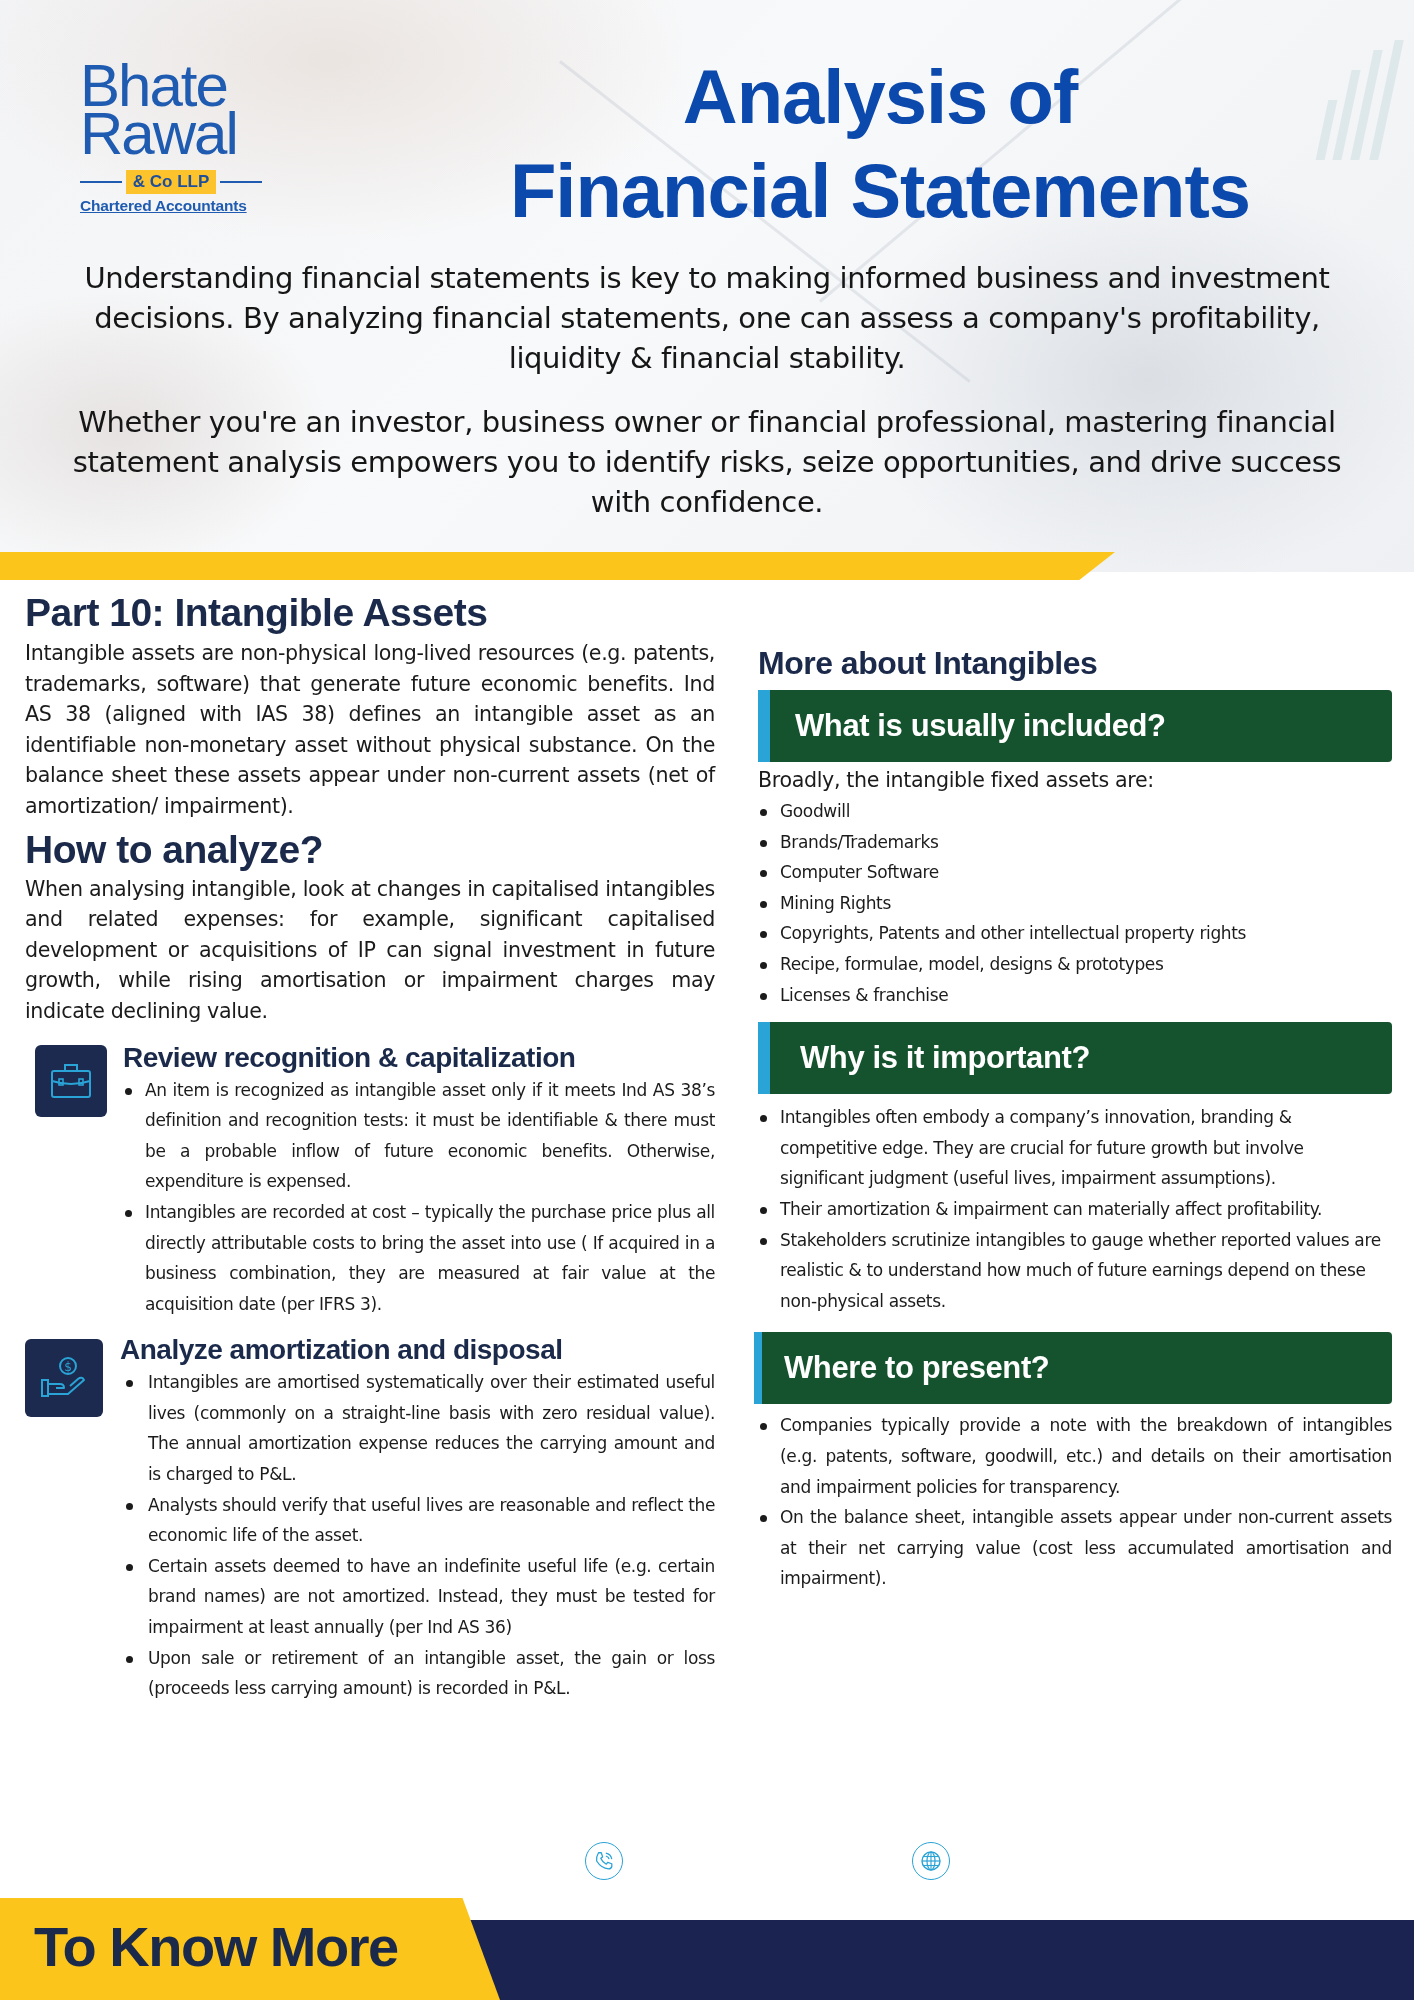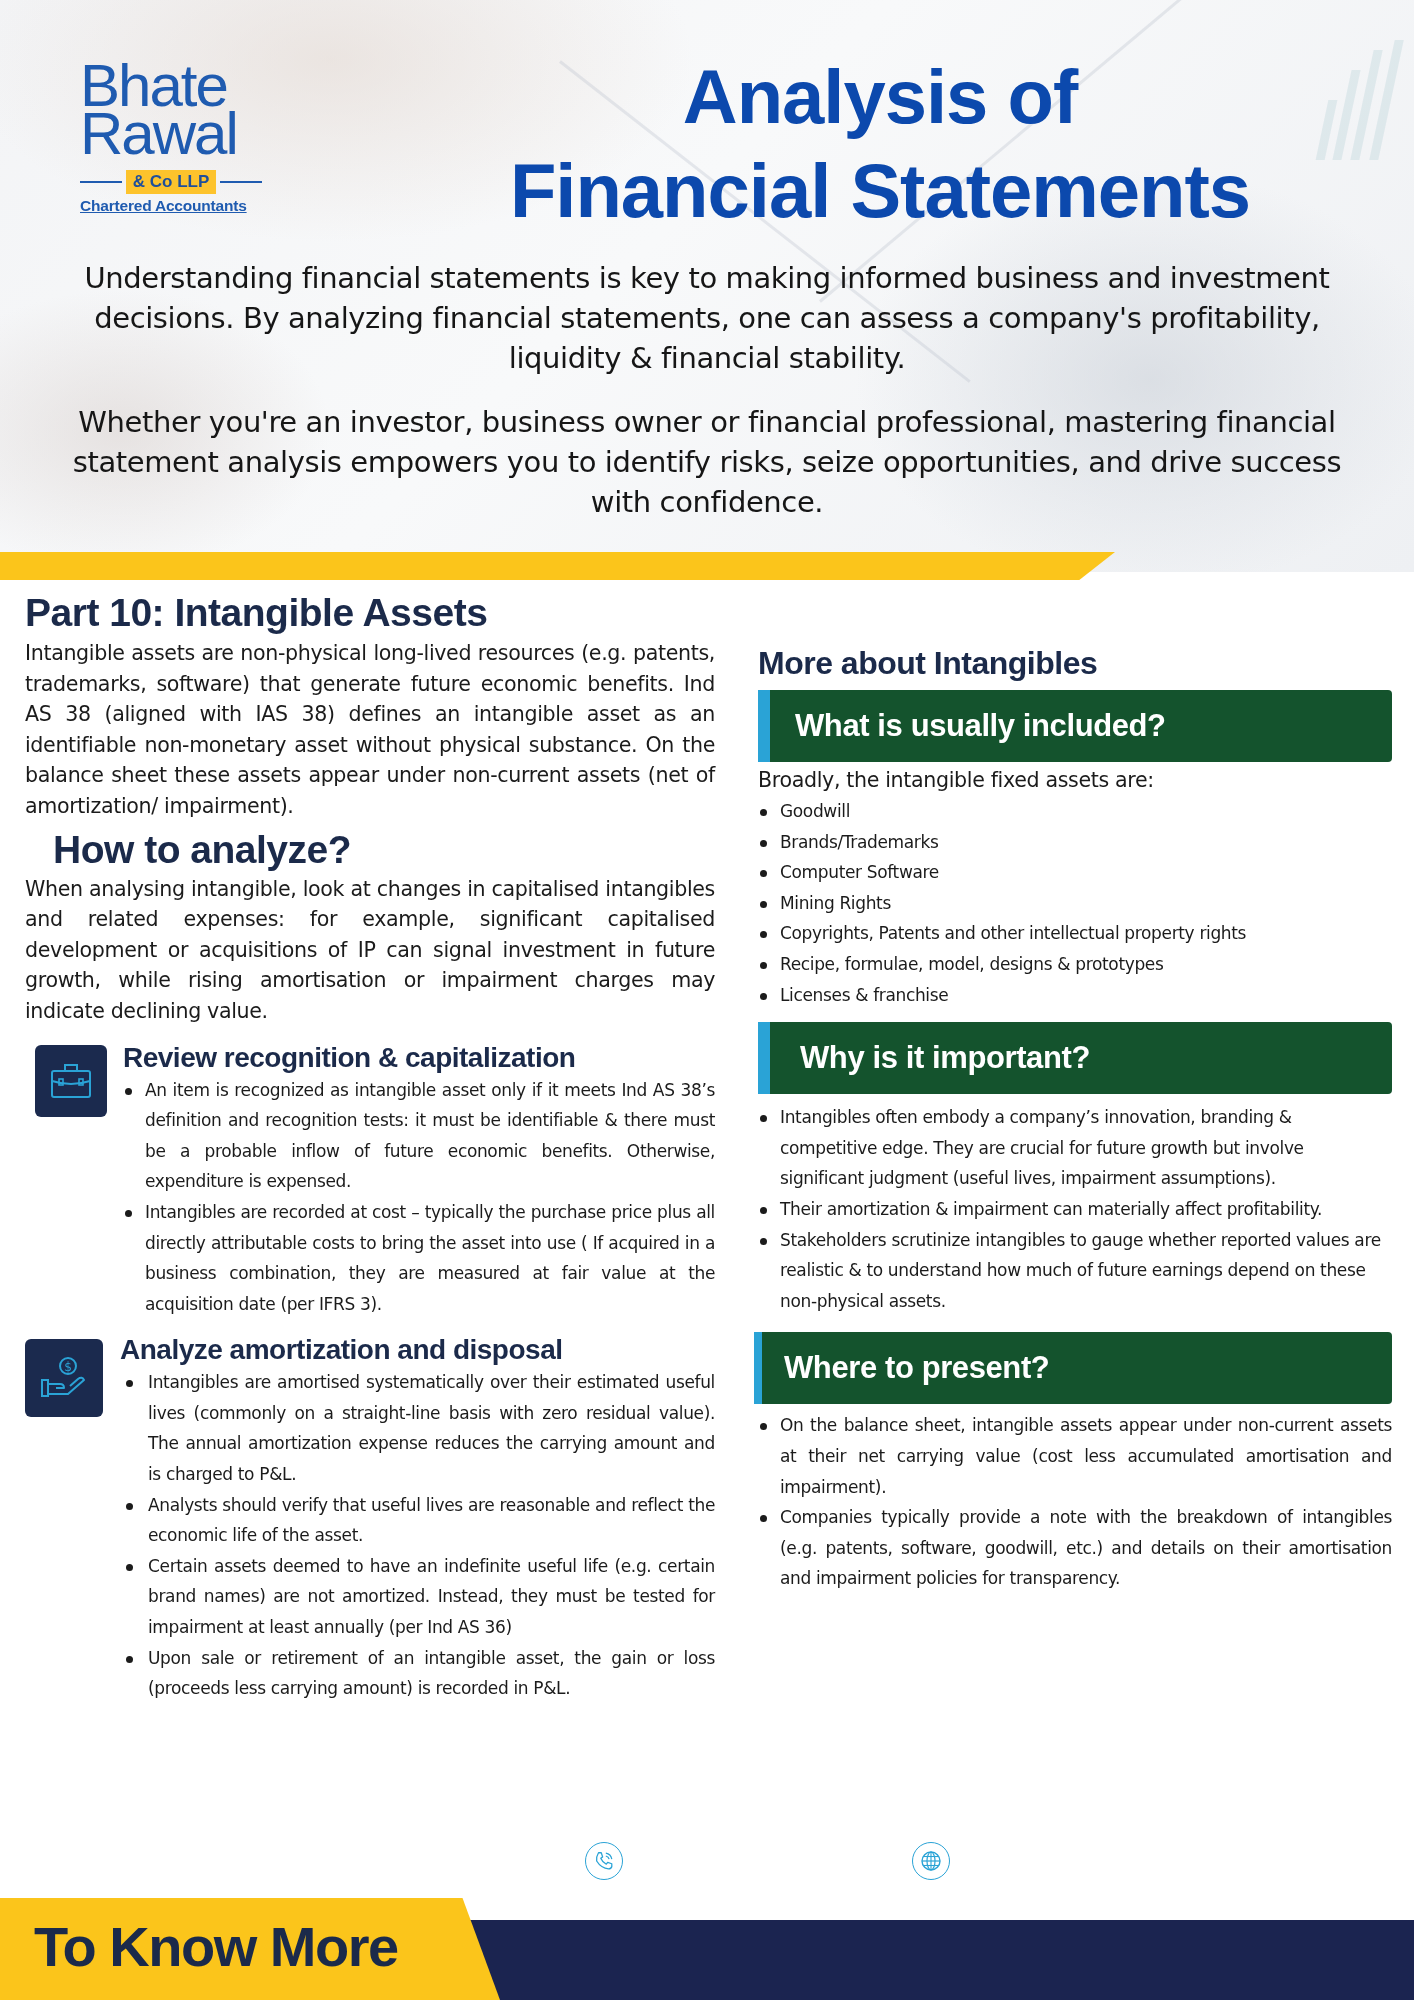--- a/index.html
+++ b/index.html
@@ -60,21 +60,21 @@
   
   .left-col { position: absolute; left: 25px; top: 588px; width: 690px; }
   .h-dark {
     font-family: "Liberation Sans", sans-serif; font-weight: bold; color: #1b2a4a; letter-spacing: -0.5px;
   }
   .h-part { font-size: 39px; line-height: 50px; }
   .body-text {
     font-family: "DejaVu Sans", sans-serif; font-size: 20.6px; line-height: 30.6px; color: #1b1b1b;
     text-align: justify; letter-spacing: -0.35px;
   }
-  .h-how { font-size: 39px; line-height: 48px; margin-top: 4px; margin-left: 28px; }
+  .h-how { font-size: 39px; line-height: 48px; margin-top: 4px; }
 
   .block { position: relative; margin-top: 14px; }
   .block .icon-box {
     position: absolute; left: 10px; top: 4px; width: 72px; height: 72px; border-radius: 6px;
     background: #1b2a4e; display: flex; align-items: center; justify-content: center;
   }
   .block .block-content { margin-left: 98px; }
   .block.b2 .block-content { margin-left: 95px; }
   .block.b2 .icon-box { left: 0; top: 6px; width: 78px; height: 78px; }
   .h-sub { font-size: 28px; line-height: 34px; color: #1b2a4a; }
@@ -228,22 +228,22 @@
 
   <div class="bar-head" style="margin-top:12px;padding-left:30px;">Why is it important?</div>
   <ul class="bullets r-list" style="margin-top:8px;">
     <li style="text-align:left;">Intangibles often embody a company’s innovation, branding &amp; competitive edge. They are crucial for future growth but involve significant judgment (useful lives, impairment assumptions).</li>
     <li style="text-align:left;">Their amortization &amp; impairment can materially affect profitability.</li>
     <li style="text-align:left;">Stakeholders scrutinize intangibles to gauge whether reported values are realistic &amp; to understand how much of future earnings depend on these non-physical assets.</li>
   </ul>
 
   <div class="bar-head" style="margin-top:16px;margin-left:-4px;border-left-width:8px;padding-left:22px;">Where to present?</div>
   <ul class="bullets r-list" style="margin-top:6px;">
+    <li>Companies typically provide a note with the breakdown of intangibles (e.g. patents, software, goodwill, etc.) and details on their amortisation and impairment policies for transparency.</li>
     <li>On the balance sheet, intangible assets appear under non-current assets at their net carrying value (cost less accumulated amortisation and impairment).</li>
-    <li>Companies typically provide a note with the breakdown of intangibles (e.g. patents, software, goodwill, etc.) and details on their amortisation and impairment policies for transparency.</li>
   </ul>
 </div>
 
 <div class="footer-navy"></div>
 <div class="footer-yellow"></div>
 <div class="know-more">To Know More</div>
 
 <div class="contact phone">
   <span class="ic">
     <svg width="22" height="22" viewBox="0 0 24 24">

